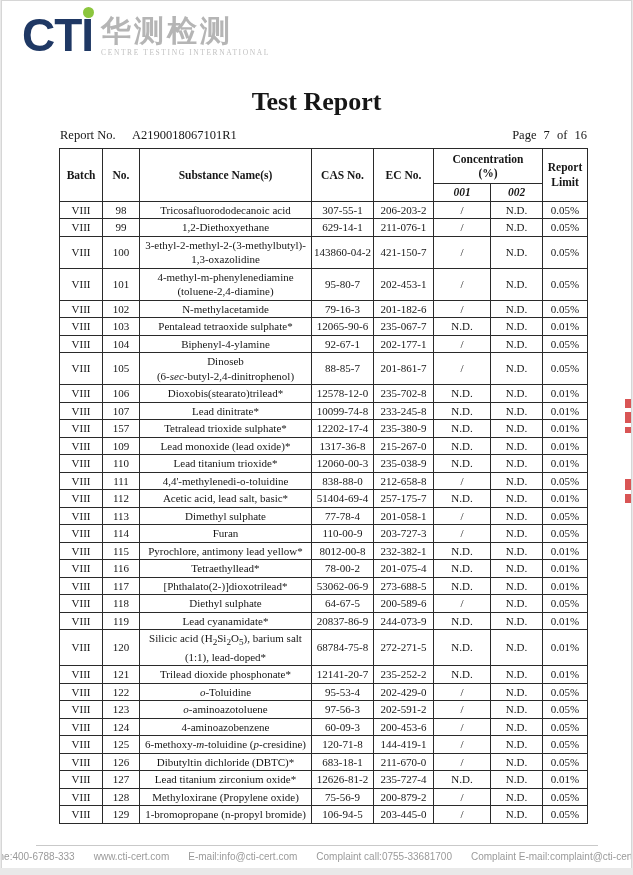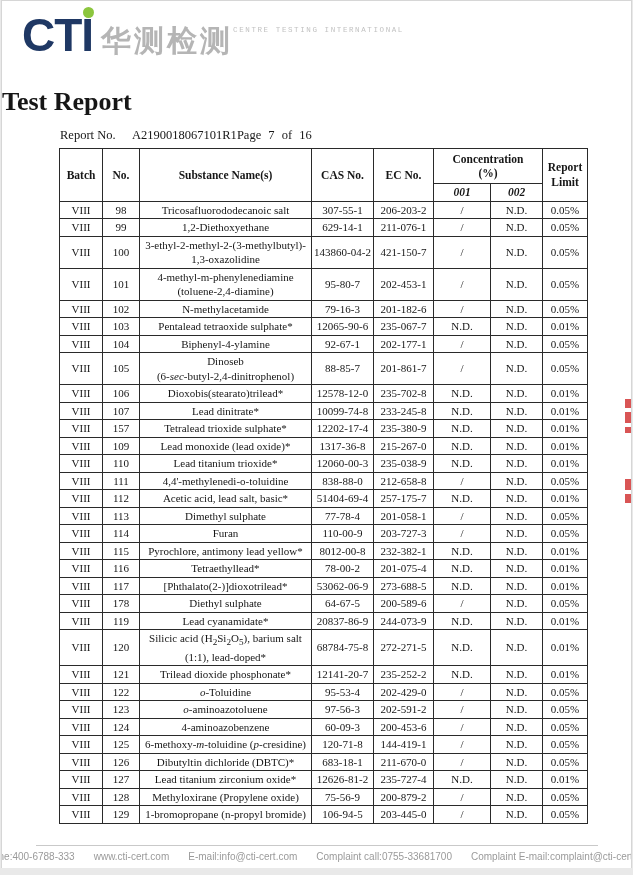--- a/index.html
+++ b/index.html
@@ -21,37 +21,37 @@
   .logo-cti{
     position:relative;font-family:"Liberation Sans","DejaVu Sans",sans-serif;
     font-weight:bold;font-size:46px;line-height:44px;color:var(--logo-navy);
     letter-spacing:-1px;
     text-align:center;
   }
   .logo-dot{
     position:absolute;top:-6px;right:-1px;width:11px;height:11px;border-radius:50%;
     background:var(--logo-green);
   }
-  .logo-right{margin-left:8px;display:flex;flex-direction:row;justify-content:center;}
+  .logo-right{margin-left:8px;display:flex;flex-direction:column;justify-content:center;}
   .logo-cn{
     font-family:"Liberation Sans","DejaVu Sans",sans-serif;font-weight:bold;
     font-size:30px;line-height:32px;color:var(--logo-gray);letter-spacing:3px;
   }
   .logo-sub{
-    font-family:Liberation Mono, monospace;font-size:7.5px;
+    font-family:Liberation Serif, serif;font-size:7.5px;
     color:#c2c2c2;letter-spacing:1.6px;margin-top:1px;
   }
   
   .title{
-    position:absolute;top:86px;left:0;width:100%;text-align:left;
+    position:absolute;top:86px;left:0;width:100%;text-align:center;
     font-size:26px;font-weight:bold;font-family:Liberation Serif, serif;
   }
   .meta{
     position:absolute;top:127px;left:58px;width:527px;
-    display:flex;font-size:12.5px;
+    display:flex;justify-content:space-between;font-size:12.5px;
   }
   .meta-left .label{margin-right:14px;}
   .meta-right{word-spacing:4px;}
   
   table{
     position:absolute;top:147px;left:57px;width:528px;
     border-collapse:collapse;table-layout:fixed;
   }
   th,td{
     border:1px solid var(--border);text-align:center;vertical-align:middle;
@@ -130,21 +130,21 @@
       </tr>
       <tr class="sub">
         <th>001</th>
         <th>002</th>
       </tr>
     </thead>
     <tbody>
         <tr>
           <td>VIII</td>
           <td>98</td>
-          <td>Tricosafluorododecanoic salt</td>
+          <td>Tricosafluorododecanoic acid</td>
           <td>307-55-1</td>
           <td>206-203-2</td>
           <td>/</td>
           <td>N.D.</td>
           <td>0.05%</td>
         </tr>
         <tr>
           <td>VIII</td>
           <td>99</td>
           <td>1,2-Diethoxyethane</td>
@@ -329,21 +329,21 @@
           <td>117</td>
           <td>[Phthalato(2-)]dioxotrilead*</td>
           <td>53062-06-9</td>
           <td>273-688-5</td>
           <td>N.D.</td>
           <td>N.D.</td>
           <td>0.01%</td>
         </tr>
         <tr>
           <td>VIII</td>
-          <td>178</td>
+          <td>118</td>
           <td>Diethyl sulphate</td>
           <td>64-67-5</td>
           <td>200-589-6</td>
           <td>/</td>
           <td>N.D.</td>
           <td>0.05%</td>
         </tr>
         <tr>
           <td>VIII</td>
           <td>119</td>

